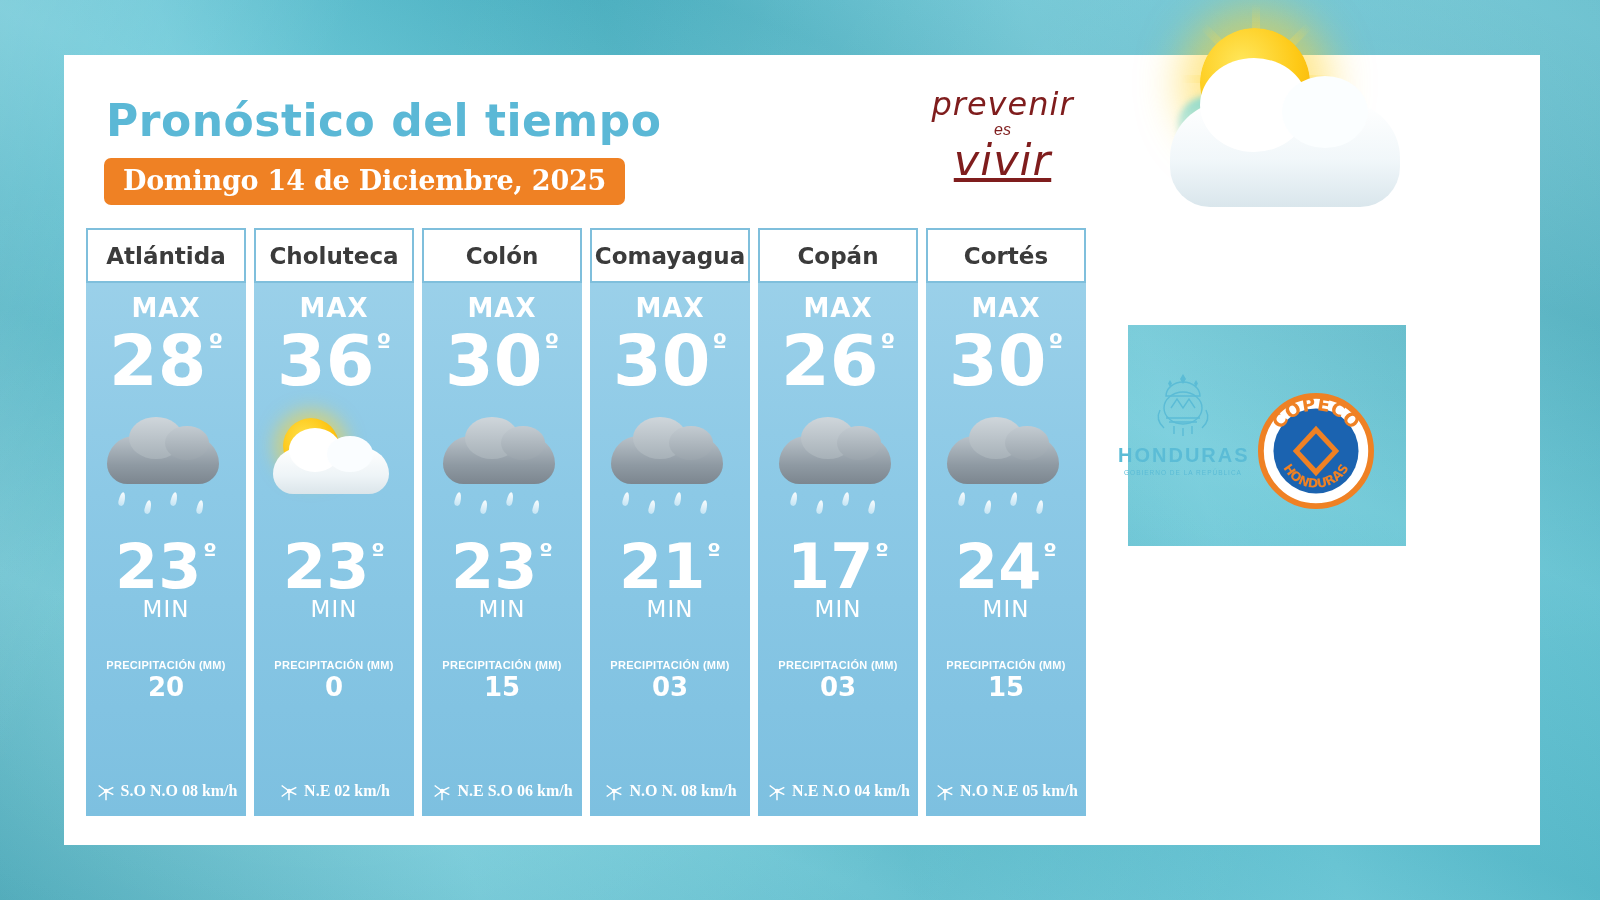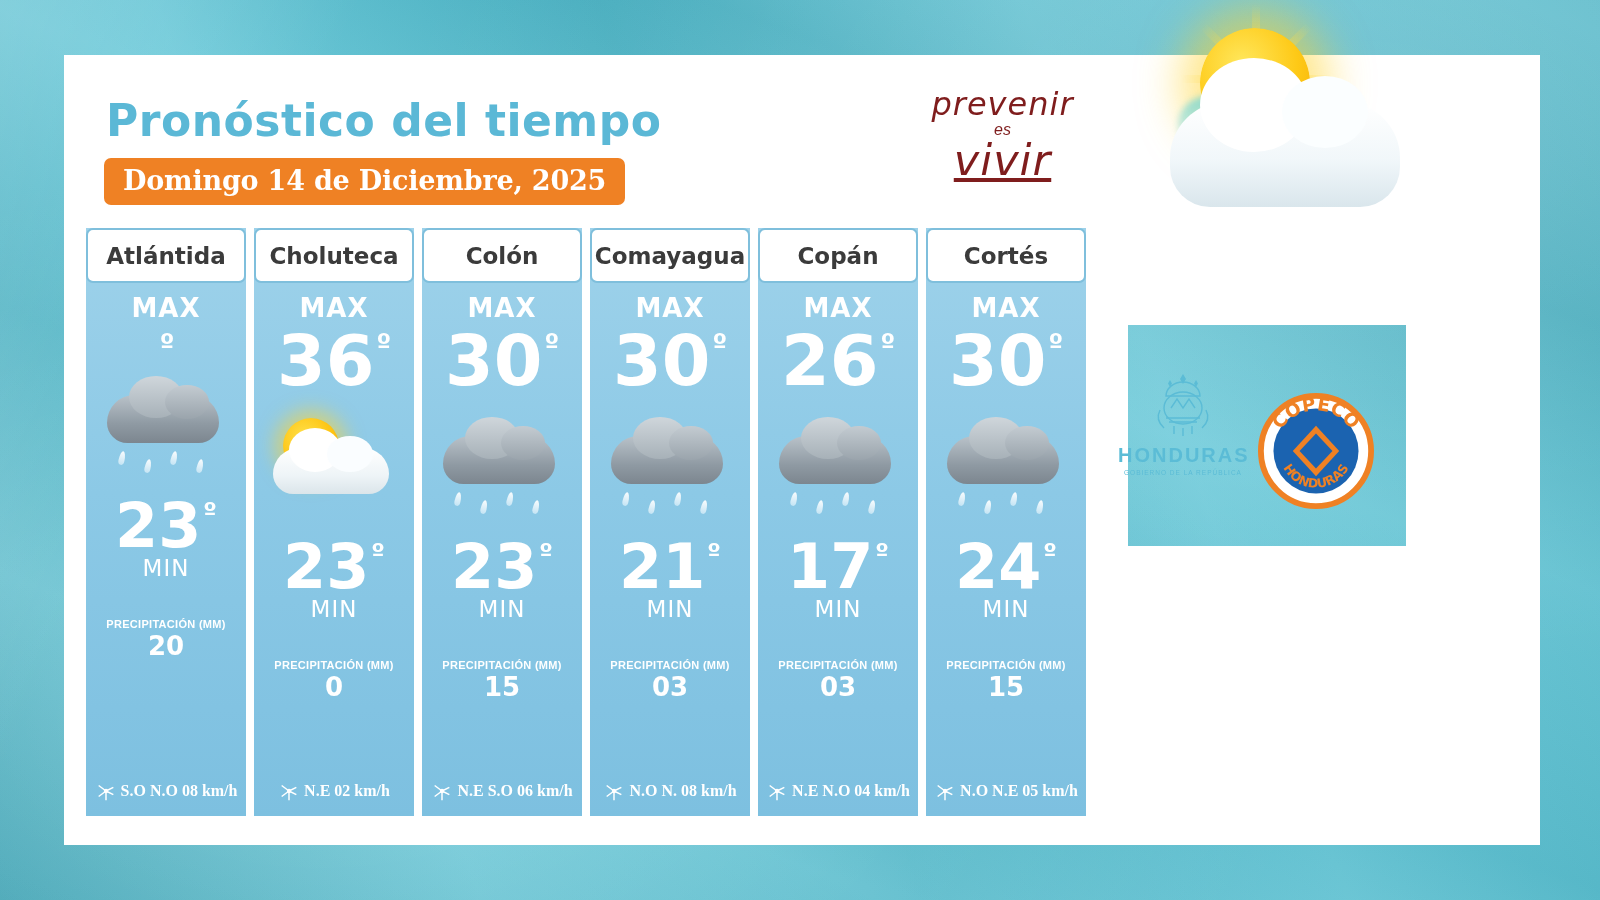--- a/index.html
+++ b/index.html
@@ -118,21 +118,21 @@
     flex-direction: column;
     align-items: center;
     background: linear-gradient(180deg, #9ed2ea 0%, #8cc9e6 45%, #7dc0e0 100%);
     position: relative;
   }
   .col-name {
     width: 100%;
     height: 55px;
     background: #ffffff;
     border: 2px solid #7fbfdc;
-    border-radius: 7px;
+    border-radius: 0;
     display: flex;
     align-items: center;
     justify-content: center;
     font-size: 23px;
     font-weight: bold;
     color: #3b3b3b;
     font-family: "DejaVu Sans", sans-serif;
   }
   .maxlabel {
     margin-top: 10px;
@@ -356,20 +356,21 @@
   <div class="l2">es</div>
   <div class="l3">vivir</div>
 </div>
 
 <div class="columns">
 
   <div class="col">
     <div class="col-name">Atlántida</div>
     <div class="maxlabel">MAX</div>
     <div class="temp-max">
+        <span>28</span>
         <span class="deg">º</span>
       </div>
     <div class="icon-wrap">
       <div class="wx">
         <div class="cloud-dark"></div>
         <div class="drop" style="left:18px; top:80px"></div>
         <div class="drop" style="left:44px; top:88px"></div>
         <div class="drop" style="left:70px; top:80px"></div>
         <div class="drop" style="left:96px; top:88px"></div>
       </div>

